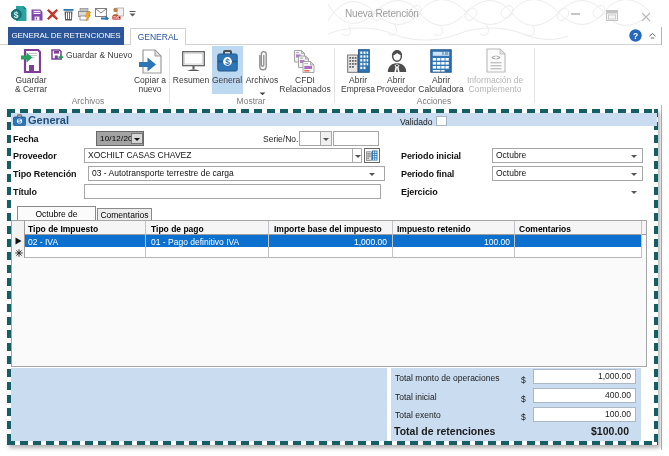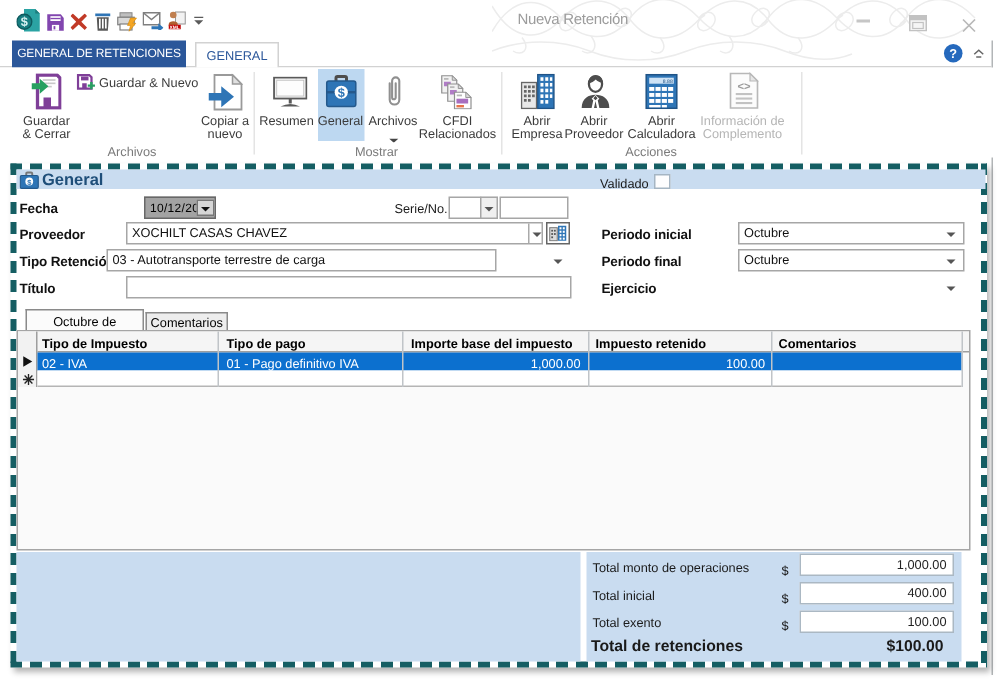--- a/index.html
+++ b/index.html
@@ -348,21 +348,21 @@
     <rect x="7" y="1.5" width="1.3" height="1.4" fill="#fff"></rect>
       <rect x="9.2" y="1.5" width="1.3" height="1.4" fill="#fff"></rect>
     <rect x="7" y="3.8" width="1.3" height="1.4" fill="#fff"></rect>
       <rect x="9.2" y="3.8" width="1.3" height="1.4" fill="#fff"></rect>
     <rect x="7" y="6.1" width="1.3" height="1.4" fill="#fff"></rect>
       <rect x="9.2" y="6.1" width="1.3" height="1.4" fill="#fff"></rect>
     <rect x="7" y="8.4" width="1.3" height="1.4" fill="#fff"></rect>
       <rect x="9.2" y="8.4" width="1.3" height="1.4" fill="#fff"></rect>
   </svg>
 
-  <div class="field" style="left:71px;top:166px;width:260px;height:15px">03 - Autotransporte terrestre de carga</div>
+  <div class="field" style="left:88px;top:166px;width:297px;height:15px">03 - Autotransporte terrestre de carga</div>
   <div class="carr" style="left:369px;top:172.5px"></div>
 
   <div class="field" style="left:84px;top:184px;width:297px;height:15px"></div>
 
   <div class="field" style="left:492px;top:148px;width:151px;height:15px">Octubre</div>
   <div class="carr" style="left:631px;top:154.5px"></div>
   <div class="field" style="left:492px;top:166px;width:151px;height:15px">Octubre</div>
   <div class="carr" style="left:631px;top:172.5px"></div>
   <div class="carr" style="left:631px;top:190.5px"></div>
 

